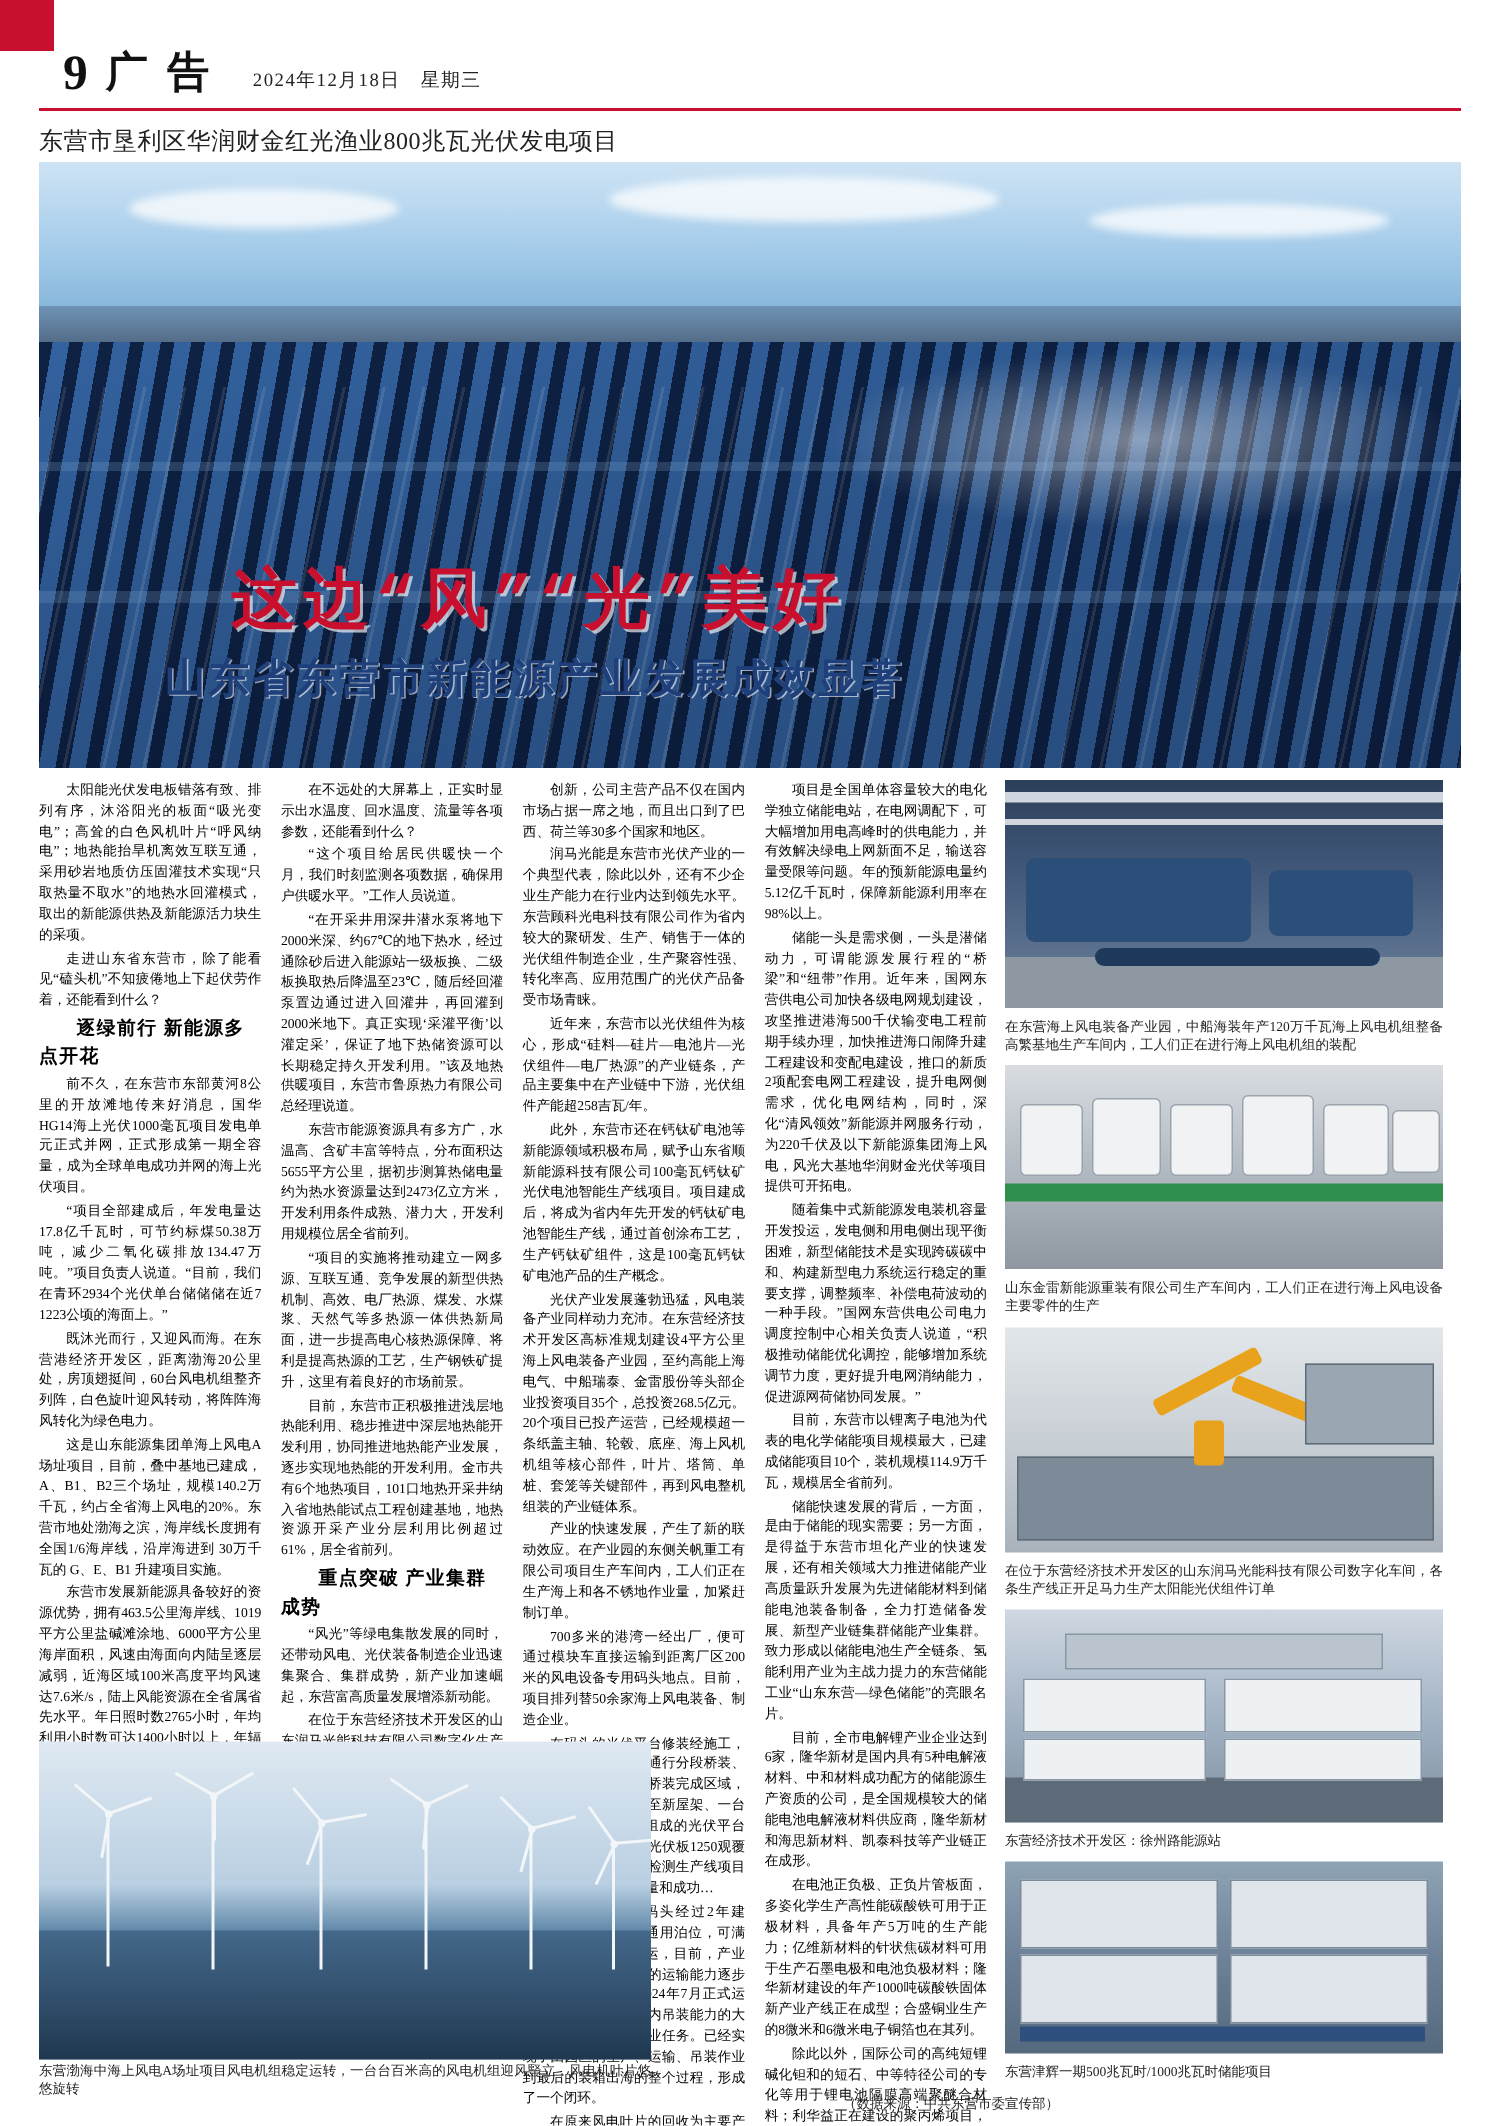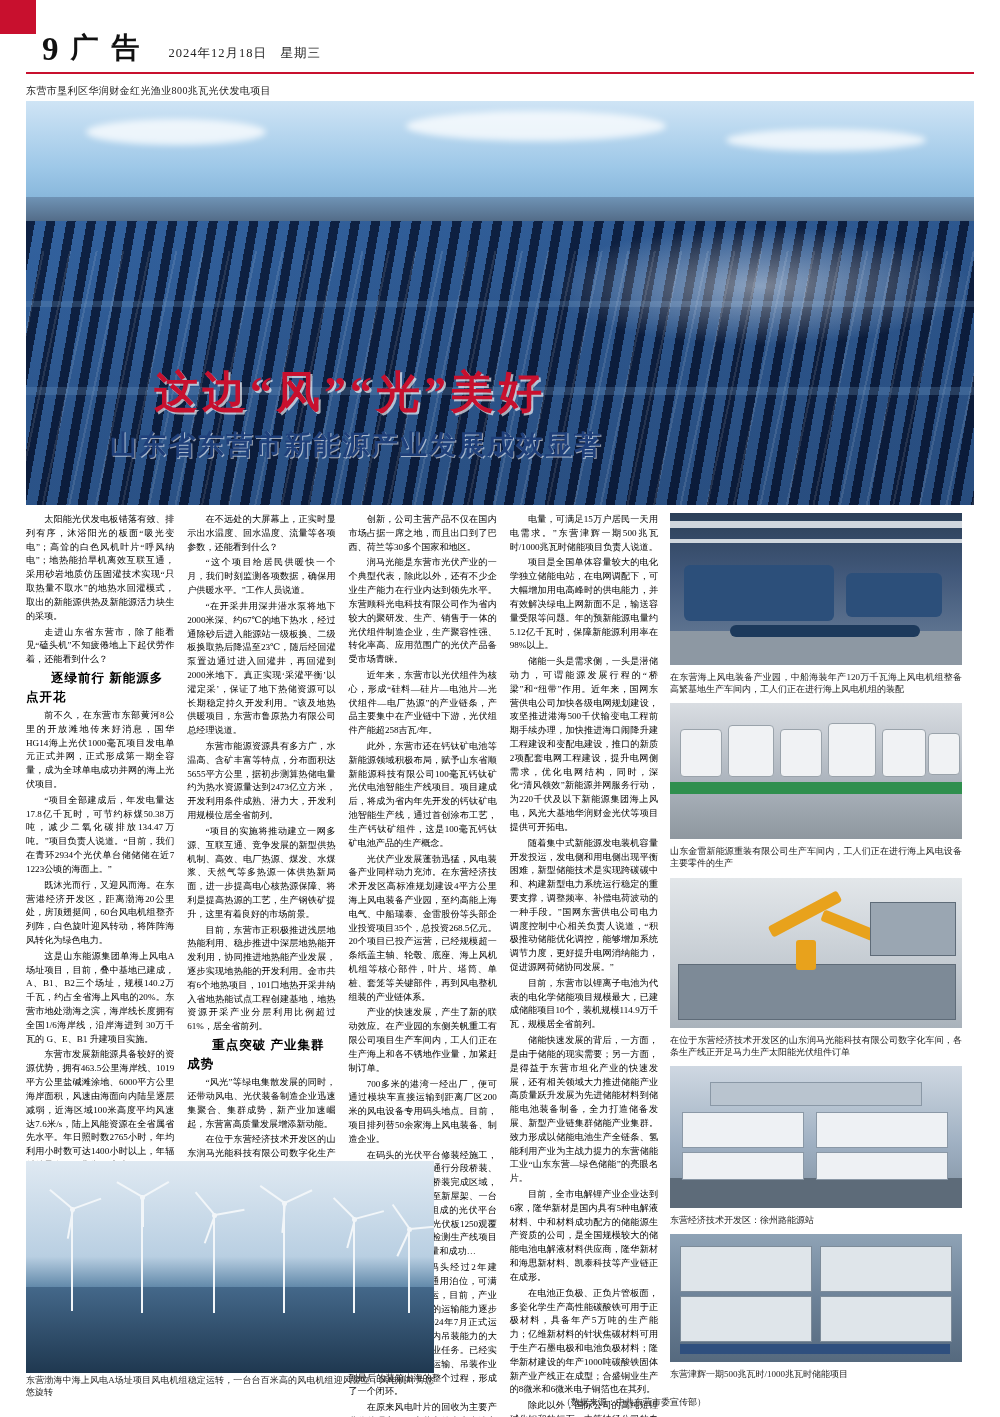--- a/index.html
+++ b/index.html
@@ -72,21 +72,21 @@
     color: #111;
     font-family: "Liberation Serif", serif;
   }
 
   
   .hero-wrap {
     margin: 10px 26px 0 26px;
     position: relative;
   }
   .hero-caption-top {
-    font-size: 10px;
+    font-size: 16px;
     color: #222;
     margin-bottom: 3px;
     letter-spacing: .4px;
   }
   .hero {
     position: relative;
     width: 948px;
     height: 404px;
     overflow: hidden;
     background: linear-gradient(#bcd9f2, #7fb6e0);
@@ -126,21 +126,21 @@
 
   .hero-title {
     position: absolute;
     left: 128px;
     top: 262px;
     color: #c8102e;
     font-size: 44px;
     font-weight: bold;
     letter-spacing: 4px;
     text-shadow: 2px 2px 0 rgba(255,255,255,.65);
-    font-family: Liberation Serif, serif;
+    font-family: Liberation Mono, monospace;
   }
   .hero-subtitle {
     position: absolute;
     left: 84px;
     top: 326px;
     color: #1f3f7a;
     font-size: 27px;
     font-weight: bold;
     letter-spacing: 2px;
     text-shadow: 1px 1px 0 rgba(255,255,255,.6);
@@ -339,21 +339,20 @@
         <p>光伏产业发展蓬勃迅猛，风电装备产业同样动力充沛。在东营经济技术开发区高标准规划建设4平方公里海上风电装备产业园，至约高能上海电气、中船瑞泰、金雷股份等头部企业投资项目35个，总投资268.5亿元。20个项目已投产运营，已经规模超一条纸盖主轴、轮毂、底座、海上风机机组等核心部件，叶片、塔筒、单桩、套笼等关键部件，再到风电整机组装的产业链体系。</p>
         <p>产业的快速发展，产生了新的联动效应。在产业园的东侧关帆重工有限公司项目生产车间内，工人们正在生产海上和各不锈地作业量，加紧赶制订单。</p>
         <p>700多米的港湾一经出厂，便可通过模块车直接运输到距离厂区200米的风电设备专用码头地点。目前，项目排列替50余家海上风电装备、制造企业。</p>
         <p>在码头的光伏平台修装经施工，工人们正在打钢桥架通行分段桥装、滑板等施工。在新星桥装完成区域，工人将光伏组件运输至新屋架、一台台780兆光伏板桥装组成的光伏平台缓慢矩形展，嘉昌的光伏板1250观覆带用正置物等一系列检测生产线项目生成装置，已完成大量和成功…</p>
         <p>海上风电专用码头经过2年建设，新建2个一万吨通用泊位，可满足150套风电装备出运，目前，产业园的生产计划与港口的运输能力逐步实现匹配，码头自2024年7月正式运营以来，已经成为国内吊装能力的大吨装载的吊装运输作业任务。已经实现了由园区的生产、运输、吊装作业到最后的装箱出海的整个过程，形成了一个闭环。</p>
         <p>在原来风电叶片的回收为主要产业化处理方面，东营市的山东光津宁板材技有限公司，实现了废弃风机叶片循环再利用，补充了风电产业绿色低碳循环发展的新思路。</p>
 
       </div>
 
       <div class="col">
-        <p>电量，可满足15万户居民一天用电需求。”东营津辉一期500兆瓦时/1000兆瓦时储能项目负责人说道。</p>
         <p>项目是全国单体容量较大的电化学独立储能电站，在电网调配下，可大幅增加用电高峰时的供电能力，并有效解决绿电上网新面不足，输送容量受限等问题。年的预新能源电量约5.12亿千瓦时，保障新能源利用率在98%以上。</p>
         <p>储能一头是需求侧，一头是潜储动力，可谓能源发展行程的“桥梁”和“纽带”作用。近年来，国网东营供电公司加快各级电网规划建设，攻坚推进港海500千伏输变电工程前期手续办理，加快推进海口闹降升建工程建设和变配电建设，推口的新质2项配套电网工程建设，提升电网侧需求，优化电网结构，同时，深化“清风领效”新能源并网服务行动，为220千伏及以下新能源集团海上风电，风光大基地华润财金光伏等项目提供可开拓电。</p>
         <p>随着集中式新能源发电装机容量开发投运，发电侧和用电侧出现平衡困难，新型储能技术是实现跨碳碳中和、构建新型电力系统运行稳定的重要支撑，调整频率、补偿电荷波动的一种手段。”国网东营供电公司电力调度控制中心相关负责人说道，“积极推动储能优化调控，能够增加系统调节力度，更好提升电网消纳能力，促进源网荷储协同发展。”</p>
         <p>目前，东营市以锂离子电池为代表的电化学储能项目规模最大，已建成储能项目10个，装机规模114.9万千瓦，规模居全省前列。</p>
         <p>储能快速发展的背后，一方面，是由于储能的现实需要；另一方面，是得益于东营市坦化产业的快速发展，还有相关领域大力推进储能产业高质量跃升发展为先进储能材料到储能电池装备制备，全力打造储备发展、新型产业链集群储能产业集群。致力形成以储能电池生产全链条、氢能利用产业为主战力提力的东营储能工业“山东东营—绿色储能”的亮眼名片。</p>
         <p>目前，全市电解锂产业企业达到6家，隆华新材是国内具有5种电解液材料、中和材料成功配方的储能源生产资质的公司，是全国规模较大的储能电池电解液材料供应商，隆华新材和海思新材料、凯泰科技等产业链正在成形。</p>
         <p>在电池正负极、正负片管板面，多姿化学生产高性能碳酸铁可用于正极材料，具备年产5万吨的生产能力；亿维新材料的针状焦碳材料可用于生产石墨电极和电池负极材料；隆华新材建设的年产1000吨碳酸铁固体新产业产线正在成型；合盛铜业生产的8微米和6微米电子铜箔也在其列。</p>
         <p>除此以外，国际公司的高纯短锂碱化钽和的短石、中等特径公司的专化等用于锂电池隔膜高端聚醚合材料；利华益正在建设的聚丙烯项目，可为隔膜提供基础材料。截至目前，全市已基本实现锂电池生产、吸收、包装、纤维等的主要产链条。</p>
 
       </div>

